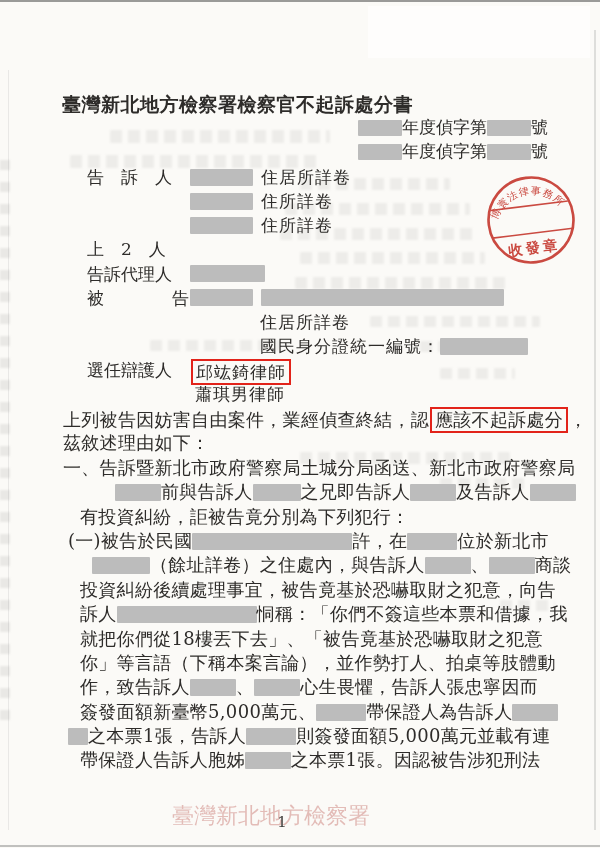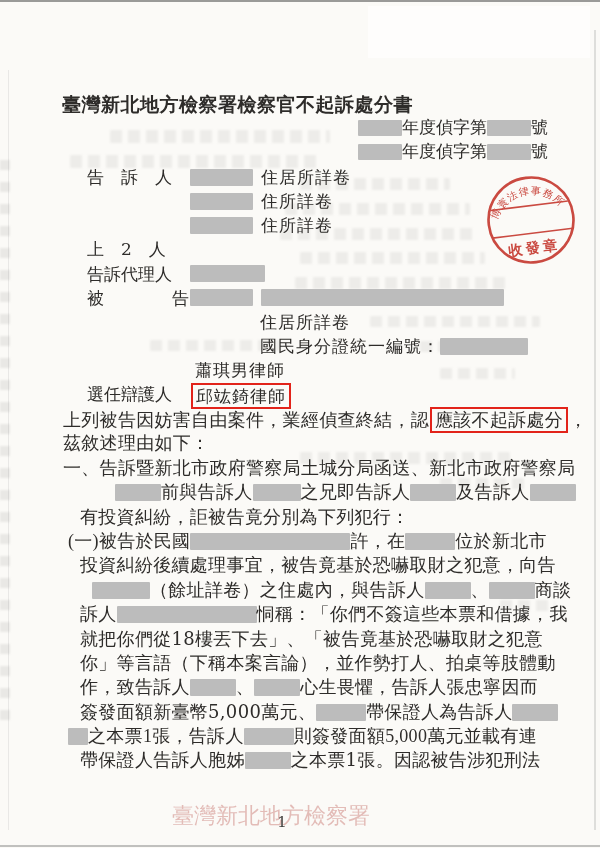--- a/index.html
+++ b/index.html
@@ -27,21 +27,21 @@
   .pval{position:absolute;left:103px;top:0;letter-spacing:1px;}
   .pval.ind2{left:173px;}
   
   .redact{display:inline-block;background:var(--redact,#bcbcbc);height:17px;vertical-align:-3px;border-radius:1px;}
   .case-line .redact{height:16px;}
   .gap{display:inline-block;height:1px;}
   .redbox{display:inline-block;border:2.5px solid var(--annot,#e2231a);padding:0 3px;margin:0 1px;line-height:22px;}
   
   .bodytext{position:absolute;left:63px;top:407px;width:492px;font-size:18px;letter-spacing:.3px;}
   .bline{height:24.4px;white-space:nowrap;}
-  .i0{margin-left:0;} .i1{margin-left:17px;} .i2{margin-left:12px;padding-left:40px;} .i3{margin-left:5px;font-family:Liberation Serif, serif;} .i4{margin-left:29px;}
+  .i0{margin-left:0;} .i1{margin-left:17px;} .i2{margin-left:12px;padding-left:40px;} .i3{margin-left:5px;} .i4{margin-left:29px;}
   
   .watermark{position:absolute;left:172px;top:801px;font-size:22px;color:rgba(203,126,120,.5);filter:blur(.6px);white-space:nowrap;letter-spacing:0;}
   .pagenum{position:absolute;left:262px;top:813px;width:40px;text-align:center;font-size:15px;color:#3e3c3a;}
   
   .stamp{position:absolute;left:486px;top:175px;transform:rotate(-7deg);opacity:.9;}
 </style>
 </head>
 <body>
 
 <div class="page">
@@ -102,38 +102,38 @@
       </div>
       <div class="party-row">
         <span class="plabel"></span>
         <span class="pval ind2"><span class="trun">住居所詳卷</span></span>
       </div>
       <div class="party-row">
         <span class="plabel"></span>
         <span class="pval ind2"><span class="trun">國民身分證統一編號：</span><span class="redact" style="width: 88px;"></span></span>
       </div>
       <div class="party-row">
+        <span class="plabel">選任辯護人</span>
+        <span class="pval"><span class="redbox">邱竑錡律師</span></span>
+      </div>
+      <div class="party-row">
         <span class="plabel"></span>
         <span class="pval"><span class="gap" style="width: 5px;"></span><span class="trun">蕭琪男律師</span></span>
-      </div>
-      <div class="party-row">
-        <span class="plabel">選任辯護人</span>
-        <span class="pval"><span class="redbox">邱竑錡律師</span></span>
       </div>
     </div>
 
   <div class="bodytext">
       <div class="bline i0"><span class="trun">上列被告因妨害自由案件，業經偵查終結，認</span><span class="redbox">應該不起訴處分</span><span class="trun">，</span></div>
       <div class="bline i0"><span class="trun">茲敘述理由如下：</span></div>
       <div class="bline i0"><span class="trun">一、告訴暨新北市政府警察局土城分局函送、新北市政府警察局</span></div>
       <div class="bline i2"><span class="redact" style="width: 46px;"></span><span class="trun">前與告訴人</span><span class="redact" style="width: 48px;"></span><span class="trun">之兄即告訴人</span><span class="redact" style="width: 46px;"></span><span class="trun">及告訴人</span><span class="redact" style="width: 46px;"></span></div>
       <div class="bline i1"><span class="trun">有投資糾紛，詎被告竟分別為下列犯行：</span></div>
       <div class="bline i3"><span class="trun">(一)被告於民國</span><span class="redact" style="width: 160px;"></span><span class="trun">許，在</span><span class="redact" style="width: 50px;"></span><span class="trun">位於新北市</span></div>
+      <div class="bline i4"><span class="redact" style="width: 58px;"></span><span class="trun">（餘址詳卷）之住處內，與告訴人</span><span class="redact" style="width: 46px;"></span><span class="trun">、</span><span class="redact" style="width: 46px;"></span><span class="trun">商談</span></div>
       <div class="bline i1"><span class="trun">投資糾紛後續處理事宜，被告竟基於恐嚇取財之犯意，向告</span></div>
-      <div class="bline i4"><span class="redact" style="width: 58px;"></span><span class="trun">（餘址詳卷）之住處內，與告訴人</span><span class="redact" style="width: 46px;"></span><span class="trun">、</span><span class="redact" style="width: 46px;"></span><span class="trun">商談</span></div>
       <div class="bline i1"><span class="trun">訴人</span><span class="redact" style="width: 140px;"></span><span class="trun">恫稱：「你們不簽這些本票和借據，我</span></div>
       <div class="bline i1"><span class="trun">就把你們從18樓丟下去」、「被告竟基於恐嚇取財之犯意</span></div>
       <div class="bline i1"><span class="trun">你」等言語（下稱本案言論），並作勢打人、拍桌等肢體動</span></div>
       <div class="bline i1"><span class="trun">作，致告訴人</span><span class="redact" style="width: 46px;"></span><span class="trun">、</span><span class="redact" style="width: 46px;"></span><span class="trun">心生畏懼，告訴人張忠寧因而</span></div>
       <div class="bline i1"><span class="trun">簽發面額新臺幣5,000萬元、</span><span class="redact" style="width: 50px;"></span><span class="trun">帶保證人為告訴人</span><span class="redact" style="width: 46px;"></span></div>
       <div class="bline i3"><span class="redact" style="width: 20px;"></span><span class="trun">之本票1張，告訴人</span><span class="redact" style="width: 50px;"></span><span class="trun">則簽發面額5,000萬元並載有連</span></div>
       <div class="bline i1"><span class="trun">帶保證人告訴人胞姊</span><span class="redact" style="width: 46px;"></span><span class="trun">之本票1張。因認被告涉犯刑法</span></div>
     </div>
 
   <svg class="stamp" width="90" height="90" viewBox="0 0 88 88">

